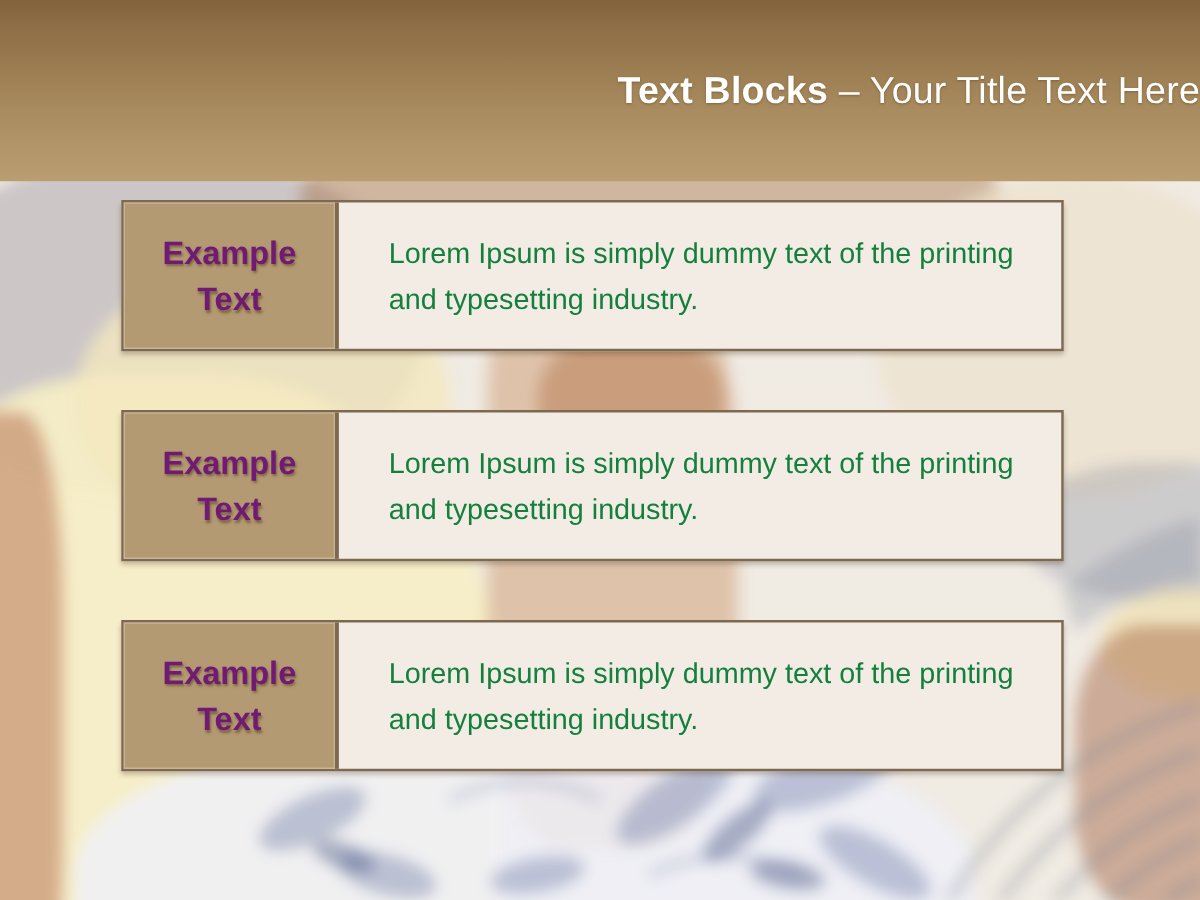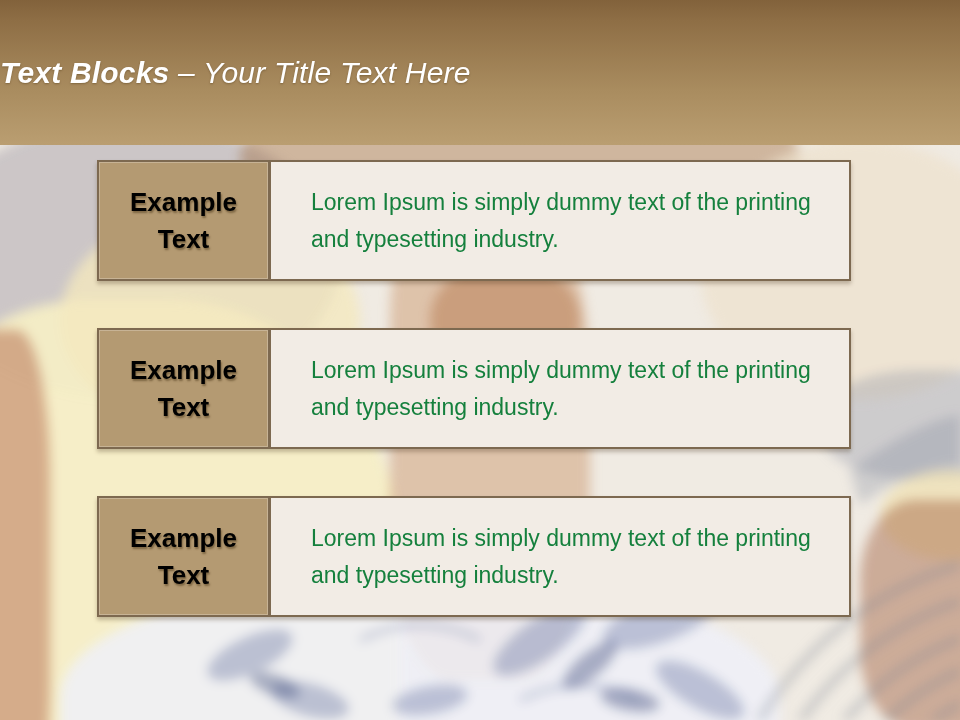--- a/index.html
+++ b/index.html
@@ -19,31 +19,31 @@
   .patch-right-cream{left:700px;top:140px;width:320px;height:260px;background:rgba(238,226,205,.75);}
   .patch-right-rimband{left:820px;top:370px;width:220px;height:110px;background:rgba(126,134,156,.30);border-radius:45%;}
   .patch-right-cake{left:860px;top:500px;width:160px;height:230px;background:rgba(166,102,72,.48);border-radius:35%;}
   .patch-right-caketop{left:880px;top:470px;width:140px;height:90px;background:rgba(240,224,168,.6);}
   .patch-bottom-plate{left:60px;top:580px;width:720px;height:260px;background:rgba(238,240,248,.85);border-radius:45%;}
   .bg svg{position:absolute;left:0;top:0;}
 
   
   .header{position:absolute;left:0;top:0;width:960px;height:145px;
     background:linear-gradient(180deg,#82623b 0%,#8e6e45 14%,#a98c5f 62%,#ba9e71 100%);
-    display:flex;align-items:center;justify-content:flex-start;font-style:italic;}
+    display:flex;align-items:center;justify-content:flex-end;}
   .title{color:#ffffff;font-size:30px;letter-spacing:.2px;text-shadow:0 1px 2px rgba(60,40,10,.35);white-space:nowrap;}
   .title .t-bold{font-weight:bold;}
 
   
   .block{position:absolute;left:97px;width:754px;height:121px;display:flex;
     border:2px solid #7d6950;background:#f2ece5;box-shadow:0 3px 4px rgba(70,50,25,.30);box-sizing:border-box;}
   .block-label{width:172px;flex:0 0 172px;background:#b49a72;border-right:3px solid #7d6950;
     display:flex;flex-direction:column;align-items:center;justify-content:center;box-sizing:border-box;
     box-shadow:inset 0 0 0 1px rgba(255,255,255,.25);}
-  .block-label .lab{color:#000000;font-weight:bold;font-size:26px;line-height:37px;
+  .block-label .lab{color:#701a75;font-weight:bold;font-size:26px;line-height:37px;
     text-shadow:1px 2px 2px rgba(80,60,30,.55);}
   .block-body{flex:1;display:flex;align-items:center;box-sizing:border-box;padding-left:40px;padding-right:30px;}
   .block-body .body-text{color:#15803d;font-size:23px;line-height:37px;max-width:505px;}
   .block-1{top:160px;}
   .block-2{top:328px;}
   .block-3{top:496px;}
 </style>
 </head>
 <body>
 

